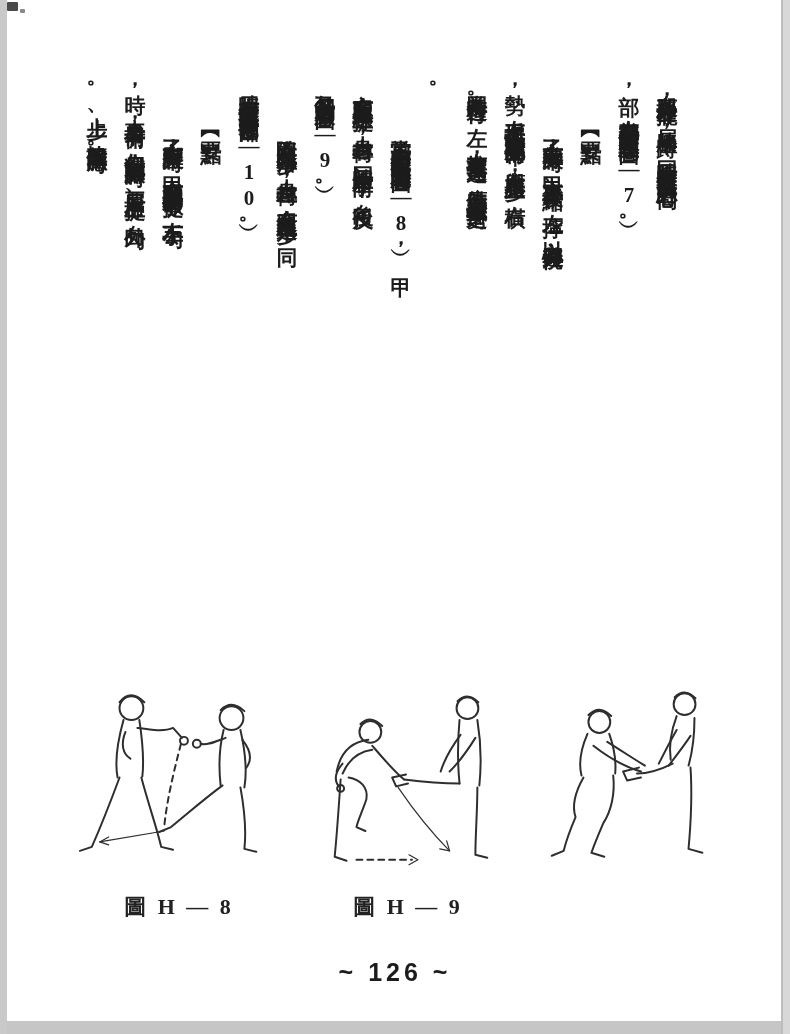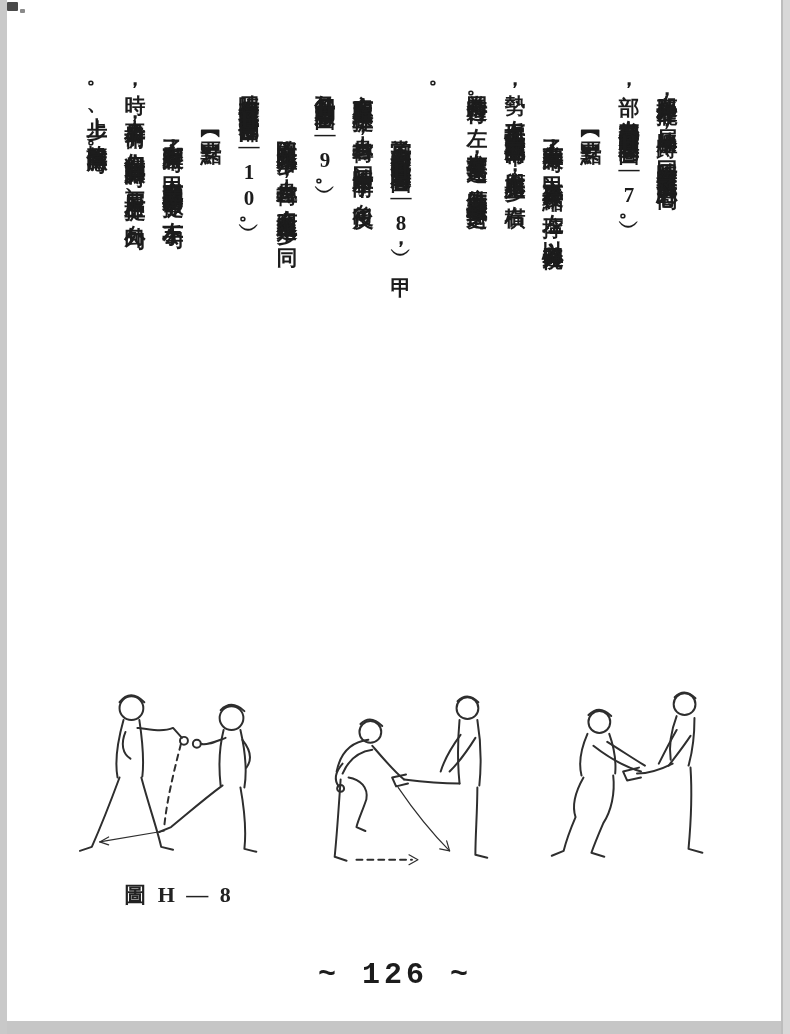--- a/index.html
+++ b/index.html
@@ -26,30 +26,30 @@
   .tcol.indent{padding-top:45px;height:557px;}
 
   
   .figures-row{
     position:absolute;left:70px;top:678px;width:676px;
     display:flex;justify-content:space-between;
   }
   .figure{width:218px;text-align:center;}
   .figure svg{display:block;width:218px;height:198px;}
   .figure .caption{
-    margin-top:4px;font-size:22px;color:#222;letter-spacing:3px;font-weight:600;
+    margin-top:16px;font-size:22px;color:#222;letter-spacing:3px;font-weight:600;
   }
   .fig-stroke{stroke:#2e2e2e;stroke-width:2;fill:none;stroke-linecap:round;stroke-linejoin:round;}
   .fig-thin{stroke:#2e2e2e;stroke-width:1.2;fill:none;stroke-linecap:round;}
   .fig-dash{stroke:#2e2e2e;stroke-width:2;fill:none;stroke-dasharray:6 5;stroke-linecap:round;}
 
   .page-number{
     position:absolute;left:0;top:958px;width:790px;text-align:center;
-    font-size:30px;color:#1c1c1c;letter-spacing:4px;font-weight:600;
-    font-family:Liberation Mono, monospace;
+    font-size:25px;color:#1c1c1c;letter-spacing:4px;font-weight:600;
+    font-family:Liberation Sans, sans-serif;
   }
 </style>
 </head>
 <body>
 
 <div class="edge-left"></div>
 <div class="edge-bottom"></div>
 <div class="edge-right"></div>
 <div class="corner-mark"></div>
 <div class="corner-mark2"></div>
@@ -126,20 +126,21 @@
       <path class="fig-stroke" d="M178,58 C168,74 160,84 152,92"></path>
       <path class="fig-stroke" d="M162,104 C140,104 122,102 106,100"></path>
       <path class="fig-stroke" d="M108,95 L94,98 L98,107 L110,104"></path>
       <path class="fig-stroke" d="M180,108 C180,132 178,156 178,176 L190,179"></path>
 
       <path class="fig-thin" d="M100,108 C115,130 135,155 152,172"></path>
       <path class="fig-thin" d="M152,172 l-10,-2 M152,172 l-3,-10"></path>
       <path class="fig-dash" d="M58,181 L114,181"></path>
       <path class="fig-thin" d="M120,181 l-9,-5 M120,181 l-9,5"></path>
     </svg>
+    <div class="caption">圖 H — 9</div>
   </div>
 
   <div class="figure">
     <svg viewBox="0 0 220 195">
 
       <circle class="fig-stroke" cx="72" cy="42" r="11"></circle>
       <path class="fig-stroke" d="M61,35 Q72,24 84,36"></path>
       <path class="fig-stroke" d="M60,54 C53,70 51,84 54,96"></path>
       <path class="fig-stroke" d="M82,54 C87,68 89,82 88,94"></path>
       <path class="fig-stroke" d="M80,62 C96,72 108,80 118,86"></path>

